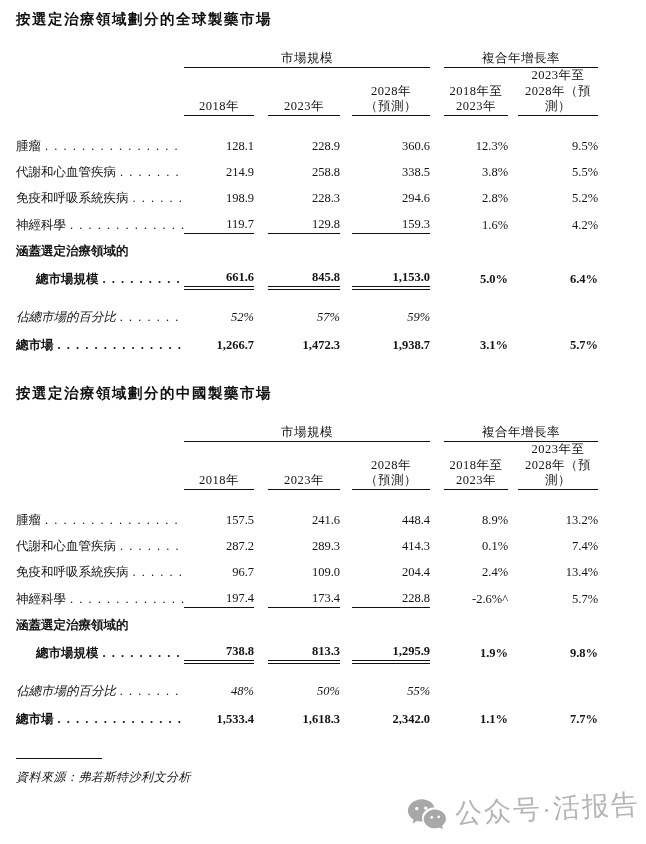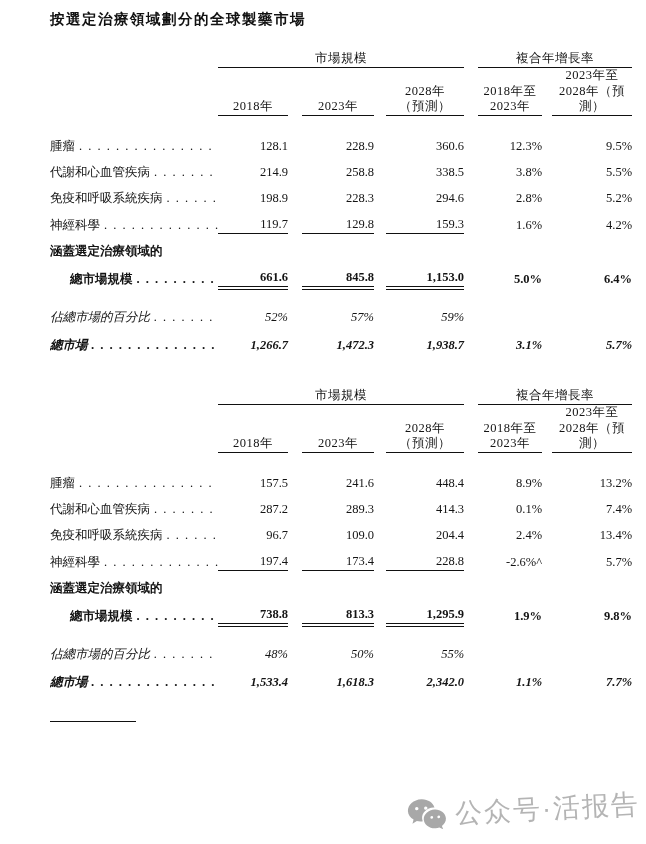--- a/index.html
+++ b/index.html
@@ -2,21 +2,21 @@
 <html><head>
 <meta charset="utf-8">
 <style>
   html, body { margin:0; padding:0; }
   body {
     width:646px; height:844px;
     background:#ffffff; color:#141414;
     font-family:"Liberation Serif","DejaVu Serif",serif;
     position:relative; overflow:hidden;
   }
-  .content { padding:10px 26px 0 50px; }
+  .content { padding:10px 26px 0 16px; }
 
   .tbl-title {
     font-family:"Liberation Sans","DejaVu Sans",sans-serif;
     font-size:14.5px; font-weight:bold; letter-spacing:1.5px;
     margin:0 0 18px 0; color:#111;
   }
   .section { margin-bottom:30px; }
 
   table.mkt { border-collapse:collapse; table-layout:fixed; width:582px; }
   table.mkt td { padding:0; vertical-align:bottom; font-size:12.5px; line-height:1.25; }
@@ -39,21 +39,21 @@
   tr.h-unit td { height:26px; }
   tr.h-years td { height:44px; }
   tr.spacer td { height:13px; }
 
   tr.data td { height:26px; }
   td.num { text-align:right; white-space:nowrap; }
   td.u-single { border-bottom:1.4px solid #111;text-align:right; }
   td.u-double { border-bottom:4px double #111; }
   tr.bold td { font-weight:bold; }
   tr.pct td { font-style:italic; padding-top:12px; height:24px;font-family:Liberation Serif, serif; }
-  tr.total td { height:28px;font-style:italic; }
+  tr.total td { height:28px; }
 
   .lab { display:flex; align-items:baseline; overflow:hidden; }
   .lab .txt { white-space:nowrap; }
   .lab .dots { flex:1; overflow:hidden; white-space:nowrap; padding-left:4px; letter-spacing:1.5px; color:#141414; }
   .indent { padding-left:20px; }
 
   .src-divider { width:86px; border-top:1.3px solid #111; margin-top:18px; }
   .src-line { font-style:italic; font-size:12px; margin-top:10px; letter-spacing:0.5px; }
 
   .watermark {
@@ -245,20 +245,21 @@
             <td></td>
         <td class="num">3.1%</td>
             <td></td>
         <td class="num">5.7%</td>
       </tr>
     </tbody>
       </table>
   </div>
 
   <div class="section">
+    <div class="tbl-title">按選定治療領域劃分的中國製藥市場</div>
 
     <table class="mkt">
       <colgroup>
         <col class="c-label">
           <col class="c-v1">
           <col class="c-g1">
           <col class="c-v2">
           <col class="c-g2">
         <col class="c-v3">
           <col class="c-g3">
@@ -424,20 +425,21 @@
             <td></td>
         <td class="num">1.1%</td>
             <td></td>
         <td class="num">7.7%</td>
       </tr>
     </tbody>
       </table>
   </div>
 
   <div class="src-divider"></div>
+  <div class="src-line">資料來源：弗若斯特沙利文分析</div>
 
 </div>
 
 <div class="watermark">
   <span style="display:inline-block;line-height:0;">
     <svg width="40" height="34" viewBox="0 0 40 34">
       <g fill="#9a9a9a">
         <path d="M15 1C7.3 1 1 6 1 12.2c0 3.5 2 6.6 5.2 8.6l-1.3 4 4.5-2.3c1.4.4 2.9.6 4.4.6.5 0 1 0 1.5-.1-.3-1-.5-2-.5-3.1 0-5.6 5.4-10.1 12-10.1h.9C26.6 5 21.3 1 15 1z"></path>
         <path d="M27.8 11.8c-6.3 0-11.4 4.2-11.4 9.4 0 5.2 5.1 9.4 11.4 9.4 1.3 0 2.6-.2 3.7-.5l3.8 1.9-1.1-3.4c2.7-1.7 4.4-4.4 4.4-7.4 0-5.2-5.1-9.4-10.8-9.4z"></path>
       </g>

